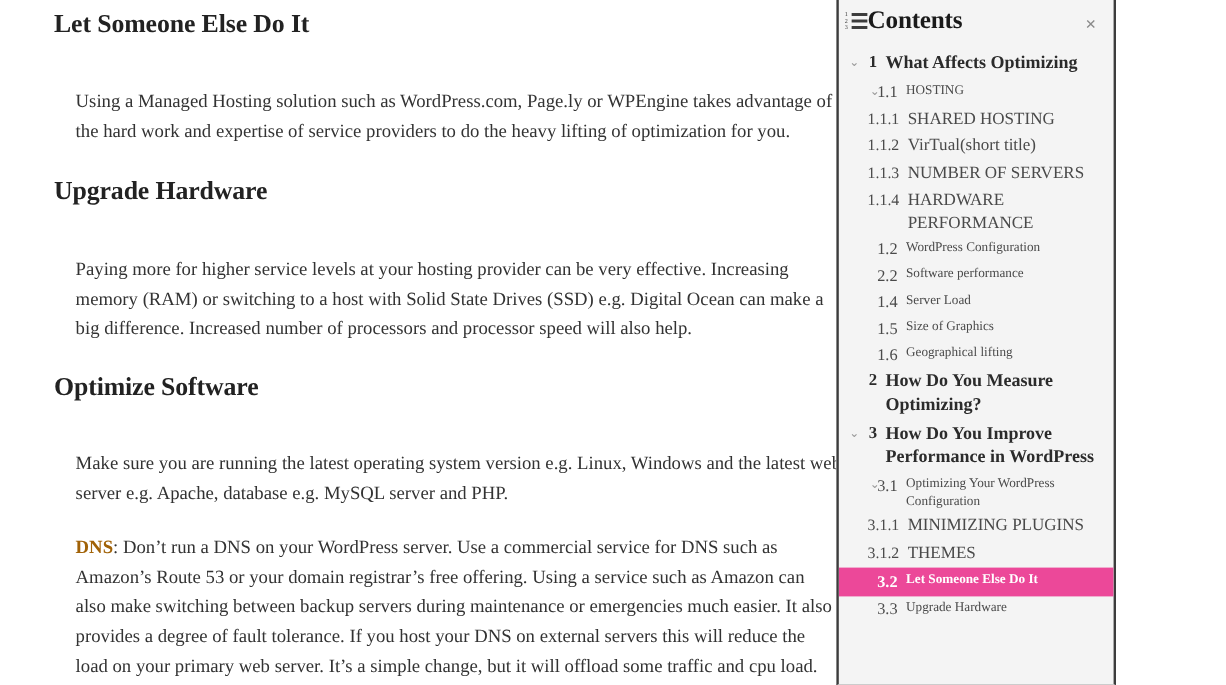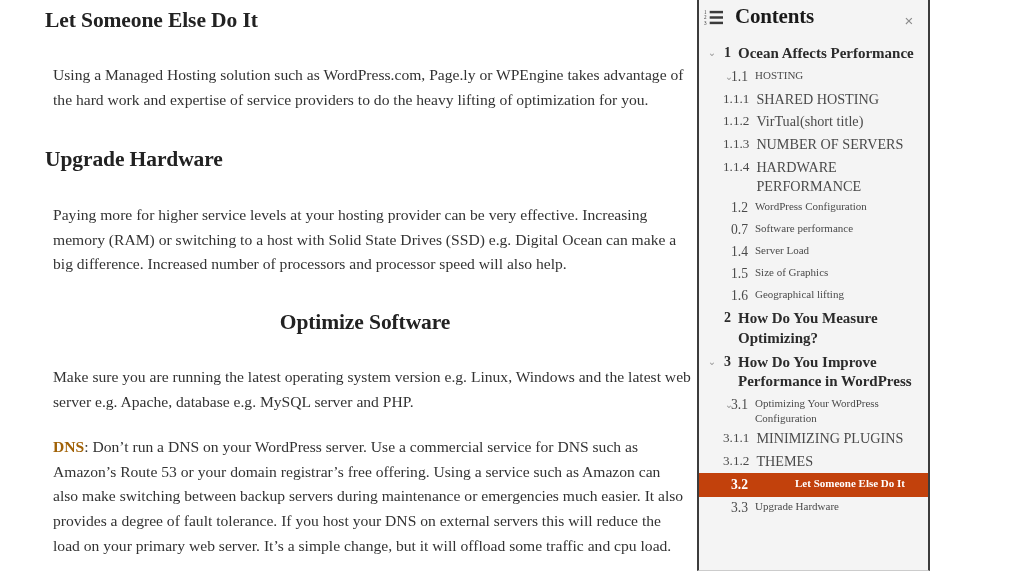--- a/index.html
+++ b/index.html
@@ -30,30 +30,30 @@
     color: #222222;
     letter-spacing: -0.1px;
     margin: 0;
     line-height: 1.2;
   }
   .para {
     font-family: "Liberation Serif", "DejaVu Serif", serif;
     font-size: 15.6px;
     color: #333333;
     line-height: 1.58;
-    margin: 8px;
+    margin: 18px;
     text-align: left;
   }
   .para b { font-weight: bold; color: #a16207; }
 
   .blk-1 { position: absolute; left: 45px; top: 8px;  width: 640px; }
   .blk-2 { position: absolute; left: 45px; top: 55px; width: 641px; }
   .blk-3 { position: absolute; left: 45px; top: 147px; width: 640px; }
   .blk-4 { position: absolute; left: 45px; top: 195px; width: 635px; }
-  .blk-5 { position: absolute; left: 45px; top: 310px; width: 640px; text-align: center; }
+  .blk-5 { position: absolute; left: 45px; top: 310px; width: 640px; }
   .blk-6 { position: absolute; left: 45px; top: 357px; width: 639px; }
   .blk-7 { position: absolute; left: 45px; top: 427px; width: 636px; }
 
   
   #toc-panel {
     position: absolute;
     left: 697px; top: 0;
     width: 233px; height: 571px;
     background: #f4f4f4;
     border-left: 2px solid #3c3c3c;
@@ -69,21 +69,21 @@
   }
 
   #toc-header {
     position: relative;
     height: 42px;
     padding: 6px 10px 0 5px;
   }
   #toc-title-wrap {
     display: flex;
     align-items: flex-start;
-    gap: 12px;
+    gap: 0;
   }
   #toc-icon {
     width: 19px; height: 19px;
     flex: 0 0 19px;
     display: block;
     margin-top: 2px;
   }
   #toc-title {
     font-family: "Liberation Serif", "DejaVu Serif", serif;
     font-size: 21px;
@@ -157,24 +157,23 @@
   .lvl2 { padding-left: 32px; }
   .lvl2 .toc-chev { left: 24px; }
   .lvl2 .toc-num { font-size: 13.6px; text-align: center; }
   .lvl2 .toc-label { font-size: 11px; }
 
   .lvl3 { padding-left: 24px; }
   .lvl3 .toc-num { font-size: 13.2px; }
   .lvl3 .toc-label { font-size: 14.2px; }
 
   .toc-item.active {
-    background: #c2410c;
+    background: #ec4899;
     padding-top: 3px;
     padding-bottom: 3px;
-    gap: 40px;
   }
   .toc-item.active .toc-num,
   .toc-item.active .toc-label {
     color: #ffffff;
     font-weight: bold;
   }
 </style>
 </head>
 <body>
 
@@ -212,21 +211,21 @@
       </svg>
       <span id="toc-title">Contents</span>
     </div>
     <button id="toc-close">×</button>
   </div>
 
   <ul id="toc-list">
       <li class="toc-item lvl1">
         <span class="toc-chev">⌄</span>
         <span class="toc-num">1</span>
-        <span class="toc-label">Ocean Affects Performance</span>
+        <span class="toc-label">What Affects Optimizing</span>
       </li>
       <li class="toc-item lvl2">
         <span class="toc-chev">⌄</span>
         <span class="toc-num">1.1</span>
         <span class="toc-label">HOSTING</span>
       </li>
       <li class="toc-item lvl3">
         <span class="toc-num">1.1.1</span>
         <span class="toc-label">SHARED HOSTING</span>
       </li>
@@ -240,21 +239,21 @@
       </li>
       <li class="toc-item lvl3">
         <span class="toc-num">1.1.4</span>
         <span class="toc-label">HARDWARE PERFORMANCE</span>
       </li>
       <li class="toc-item lvl2">
         <span class="toc-num">1.2</span>
         <span class="toc-label">WordPress Configuration</span>
       </li>
       <li class="toc-item lvl2">
-        <span class="toc-num">0.7</span>
+        <span class="toc-num">2.2</span>
         <span class="toc-label">Software performance</span>
       </li>
       <li class="toc-item lvl2">
         <span class="toc-num">1.4</span>
         <span class="toc-label">Server Load</span>
       </li>
       <li class="toc-item lvl2">
         <span class="toc-num">1.5</span>
         <span class="toc-label">Size of Graphics</span>
       </li>

